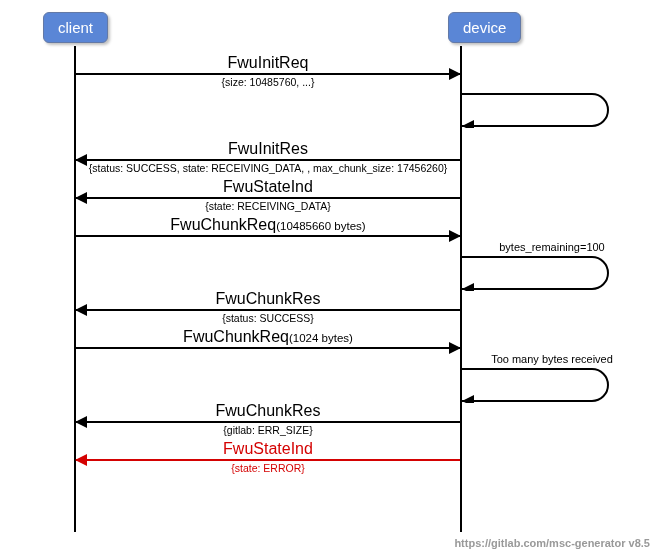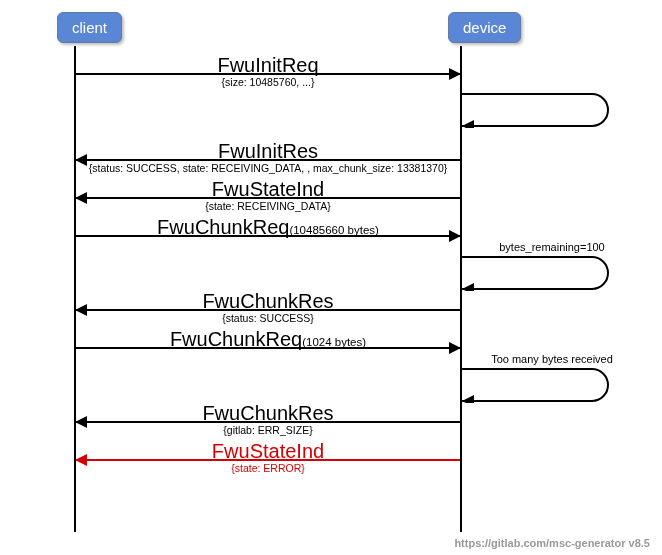--- a/index.html
+++ b/index.html
@@ -20,39 +20,39 @@
     top: 0;
     padding: 6px 14px;
     background: #5a86d6;
     border: 1px solid #6379a6;
     border-radius: 6px;
     color: #fff;
     font-size: 15px;
     box-shadow: 2px 2px 3px rgba(0,0,0,0.25);
     text-align: center;
   }
-  .actor-client { left: 45px; text-align: center; }
+  .actor-client { left: 31px; text-align: center; }
   .actor-device { left: 420px; margin-left: 16px; }
   .lifeline {
     position: absolute;
     top: 34px;
     width: 2px;
     height: 486px;
     background: #000;
   }
   .lifeline-client { left: 62px; }
   .lifeline-device { left: 448px; }
   .msg {
     position: absolute;
     left: 64px;
     width: 384px;
     text-align: center;
   }
   .msg-label {
-    font-size: 20px;
+    font-size: 16px;
     font-weight: 400;
     line-height: 1.1;
   }
   .msg-sub {
     font-size: 10.5px;
     margin-top: 1px;
     line-height: 1;
   }
   .msg-red .msg-label, .msg-red .msg-sub { color: #d40202; }
   .arrow-line {
@@ -125,21 +125,21 @@
       <path d="M 0 2 L 130 2 A 16 16 0 0 1 130 34 L 0 34" fill="none" stroke="#000" stroke-width="2"></path>
       <polygon points="0,34 12,28 12,40" fill="#000"></polygon>
     </svg>
   </div>
 
   <div class="msg" style="top:128px">
     <div class="msg-label">FwuInitRes</div>
   </div>
   <div class="arrow-line arrow-head-left" style="top:147px"></div>
   <div class="msg" style="top:150px">
-    <div class="msg-sub">{status: SUCCESS, state: RECEIVING_DATA, , max_chunk_size: 13381370}</div>
+    <div class="msg-sub">{status: SUCCESS, state: RECEIVING_DATA, , max_chunk_size: 17456260}</div>
   </div>
 
   <div class="msg" style="top:166px">
     <div class="msg-label">FwuStateInd</div>
   </div>
   <div class="arrow-line arrow-head-left" style="top:185px"></div>
   <div class="msg" style="top:188px">
     <div class="msg-sub">{state: RECEIVING_DATA}</div>
   </div>
 

